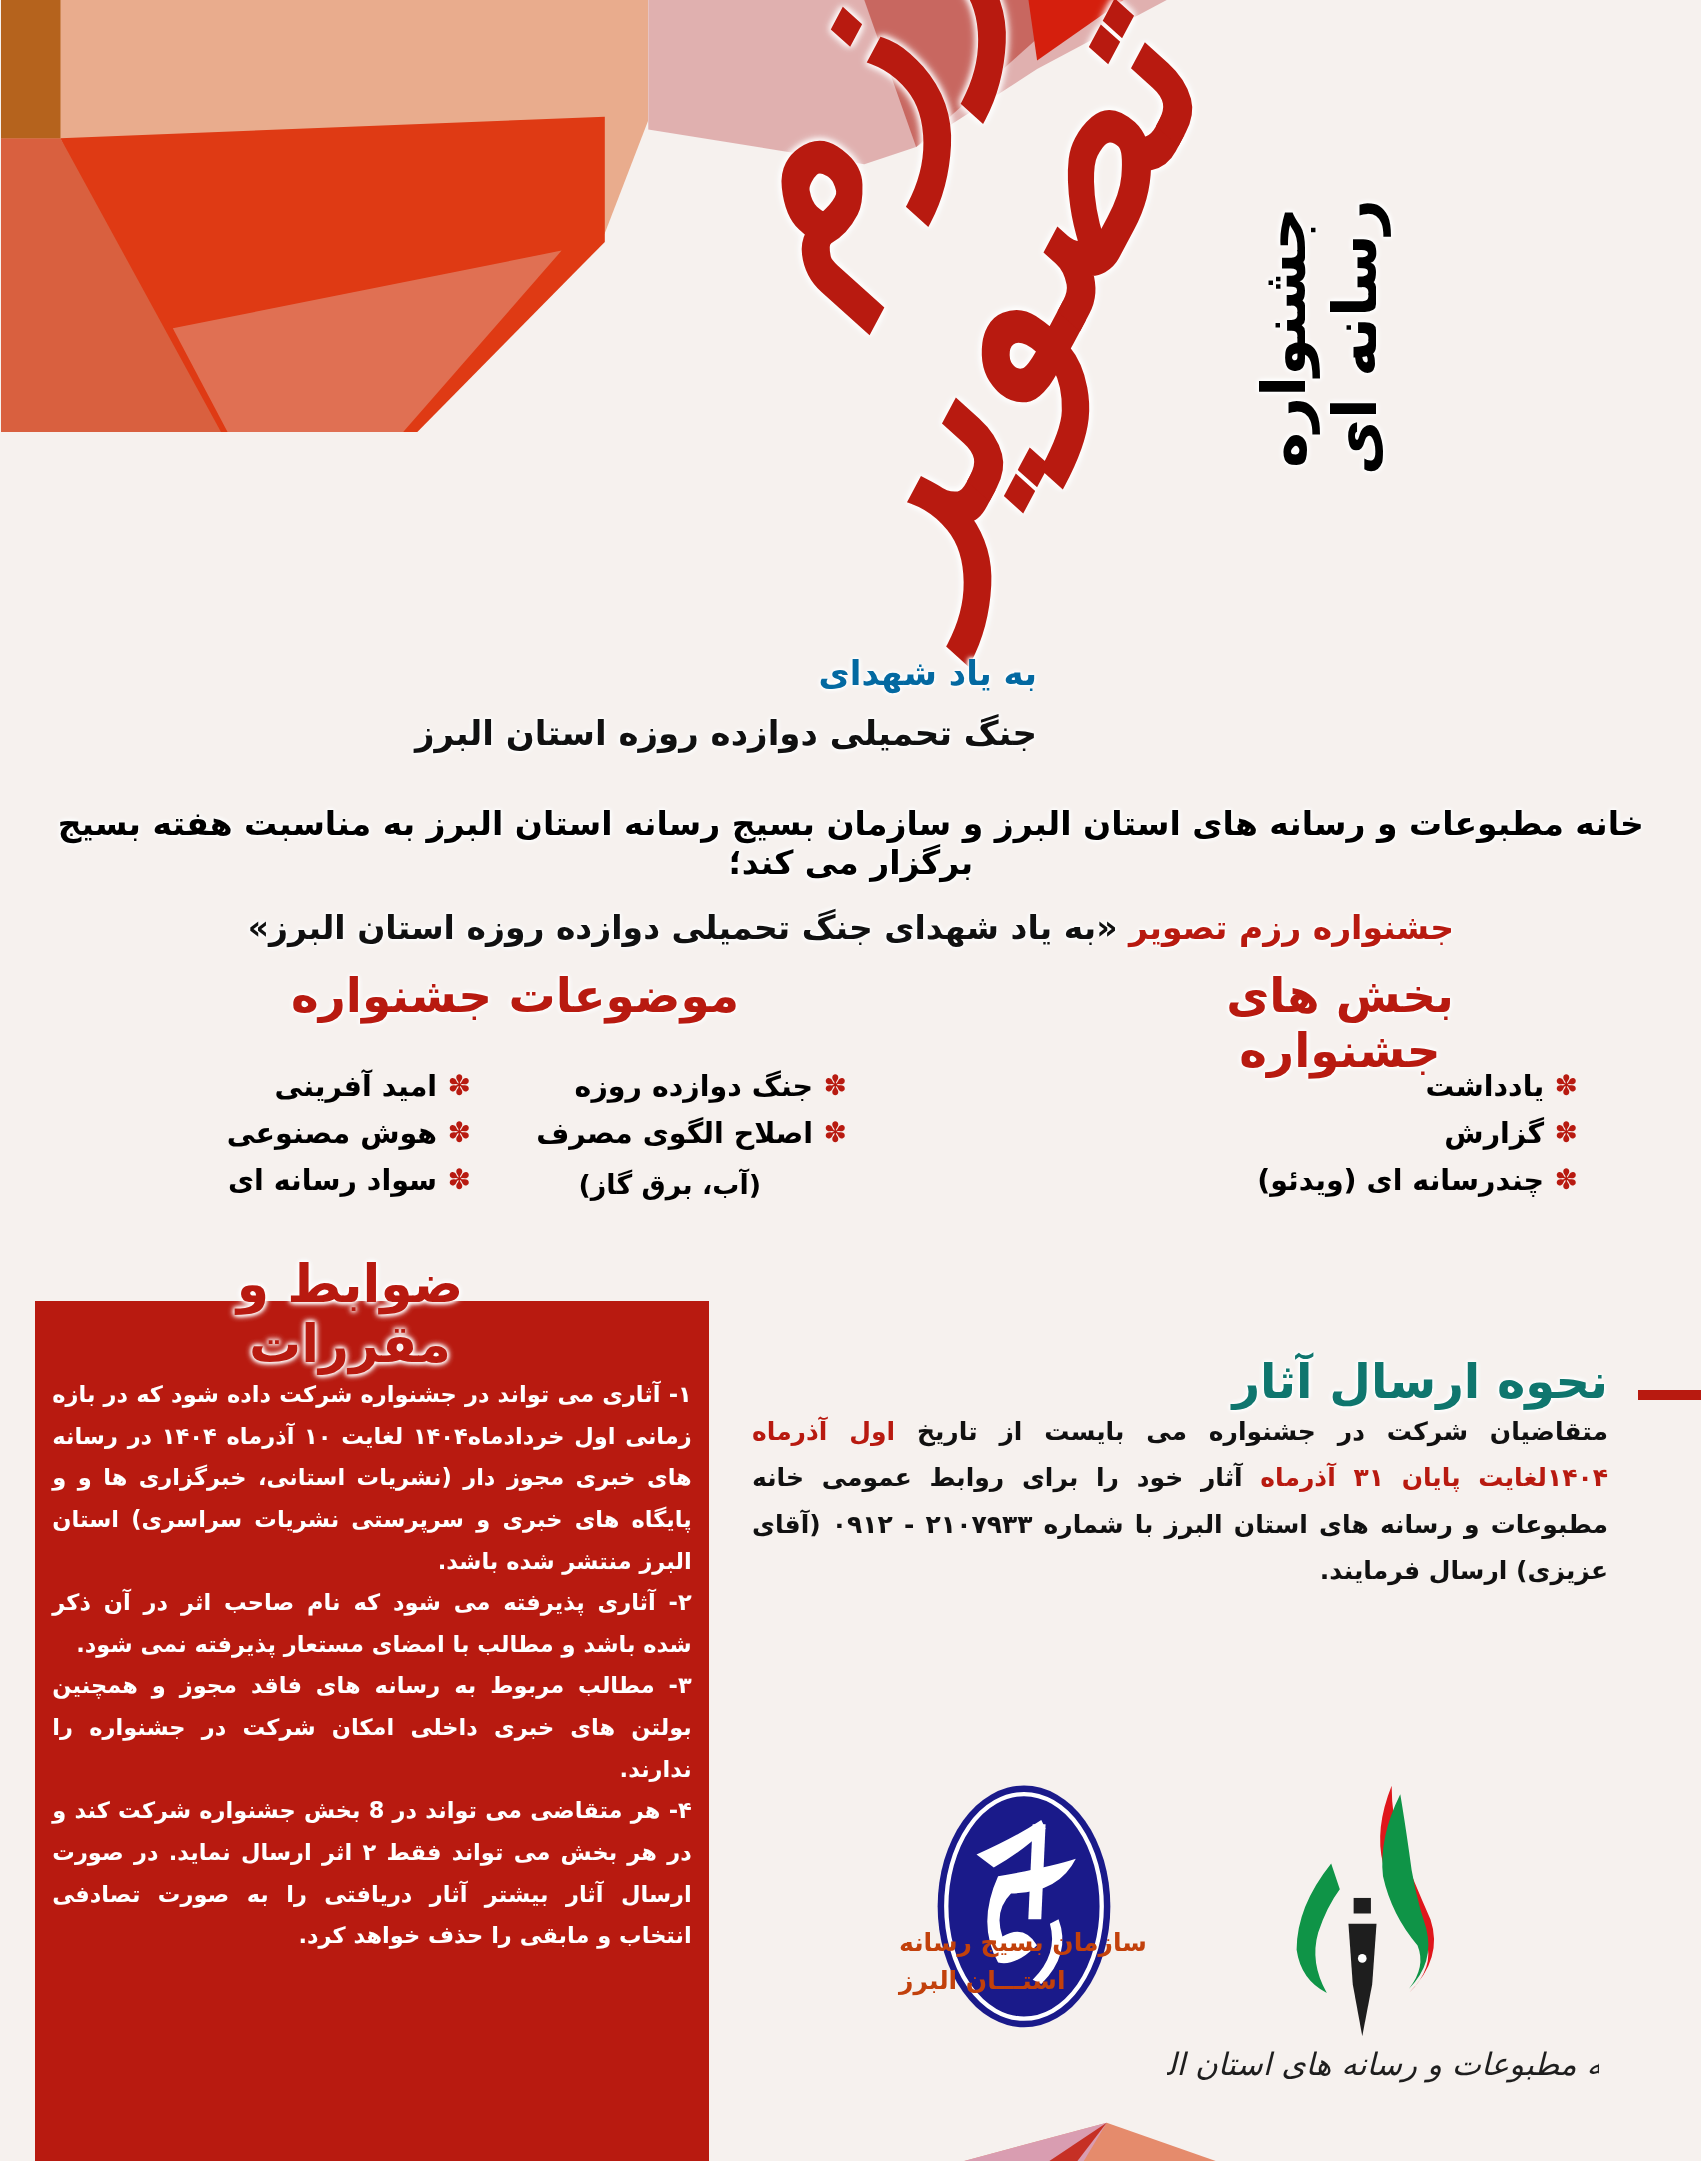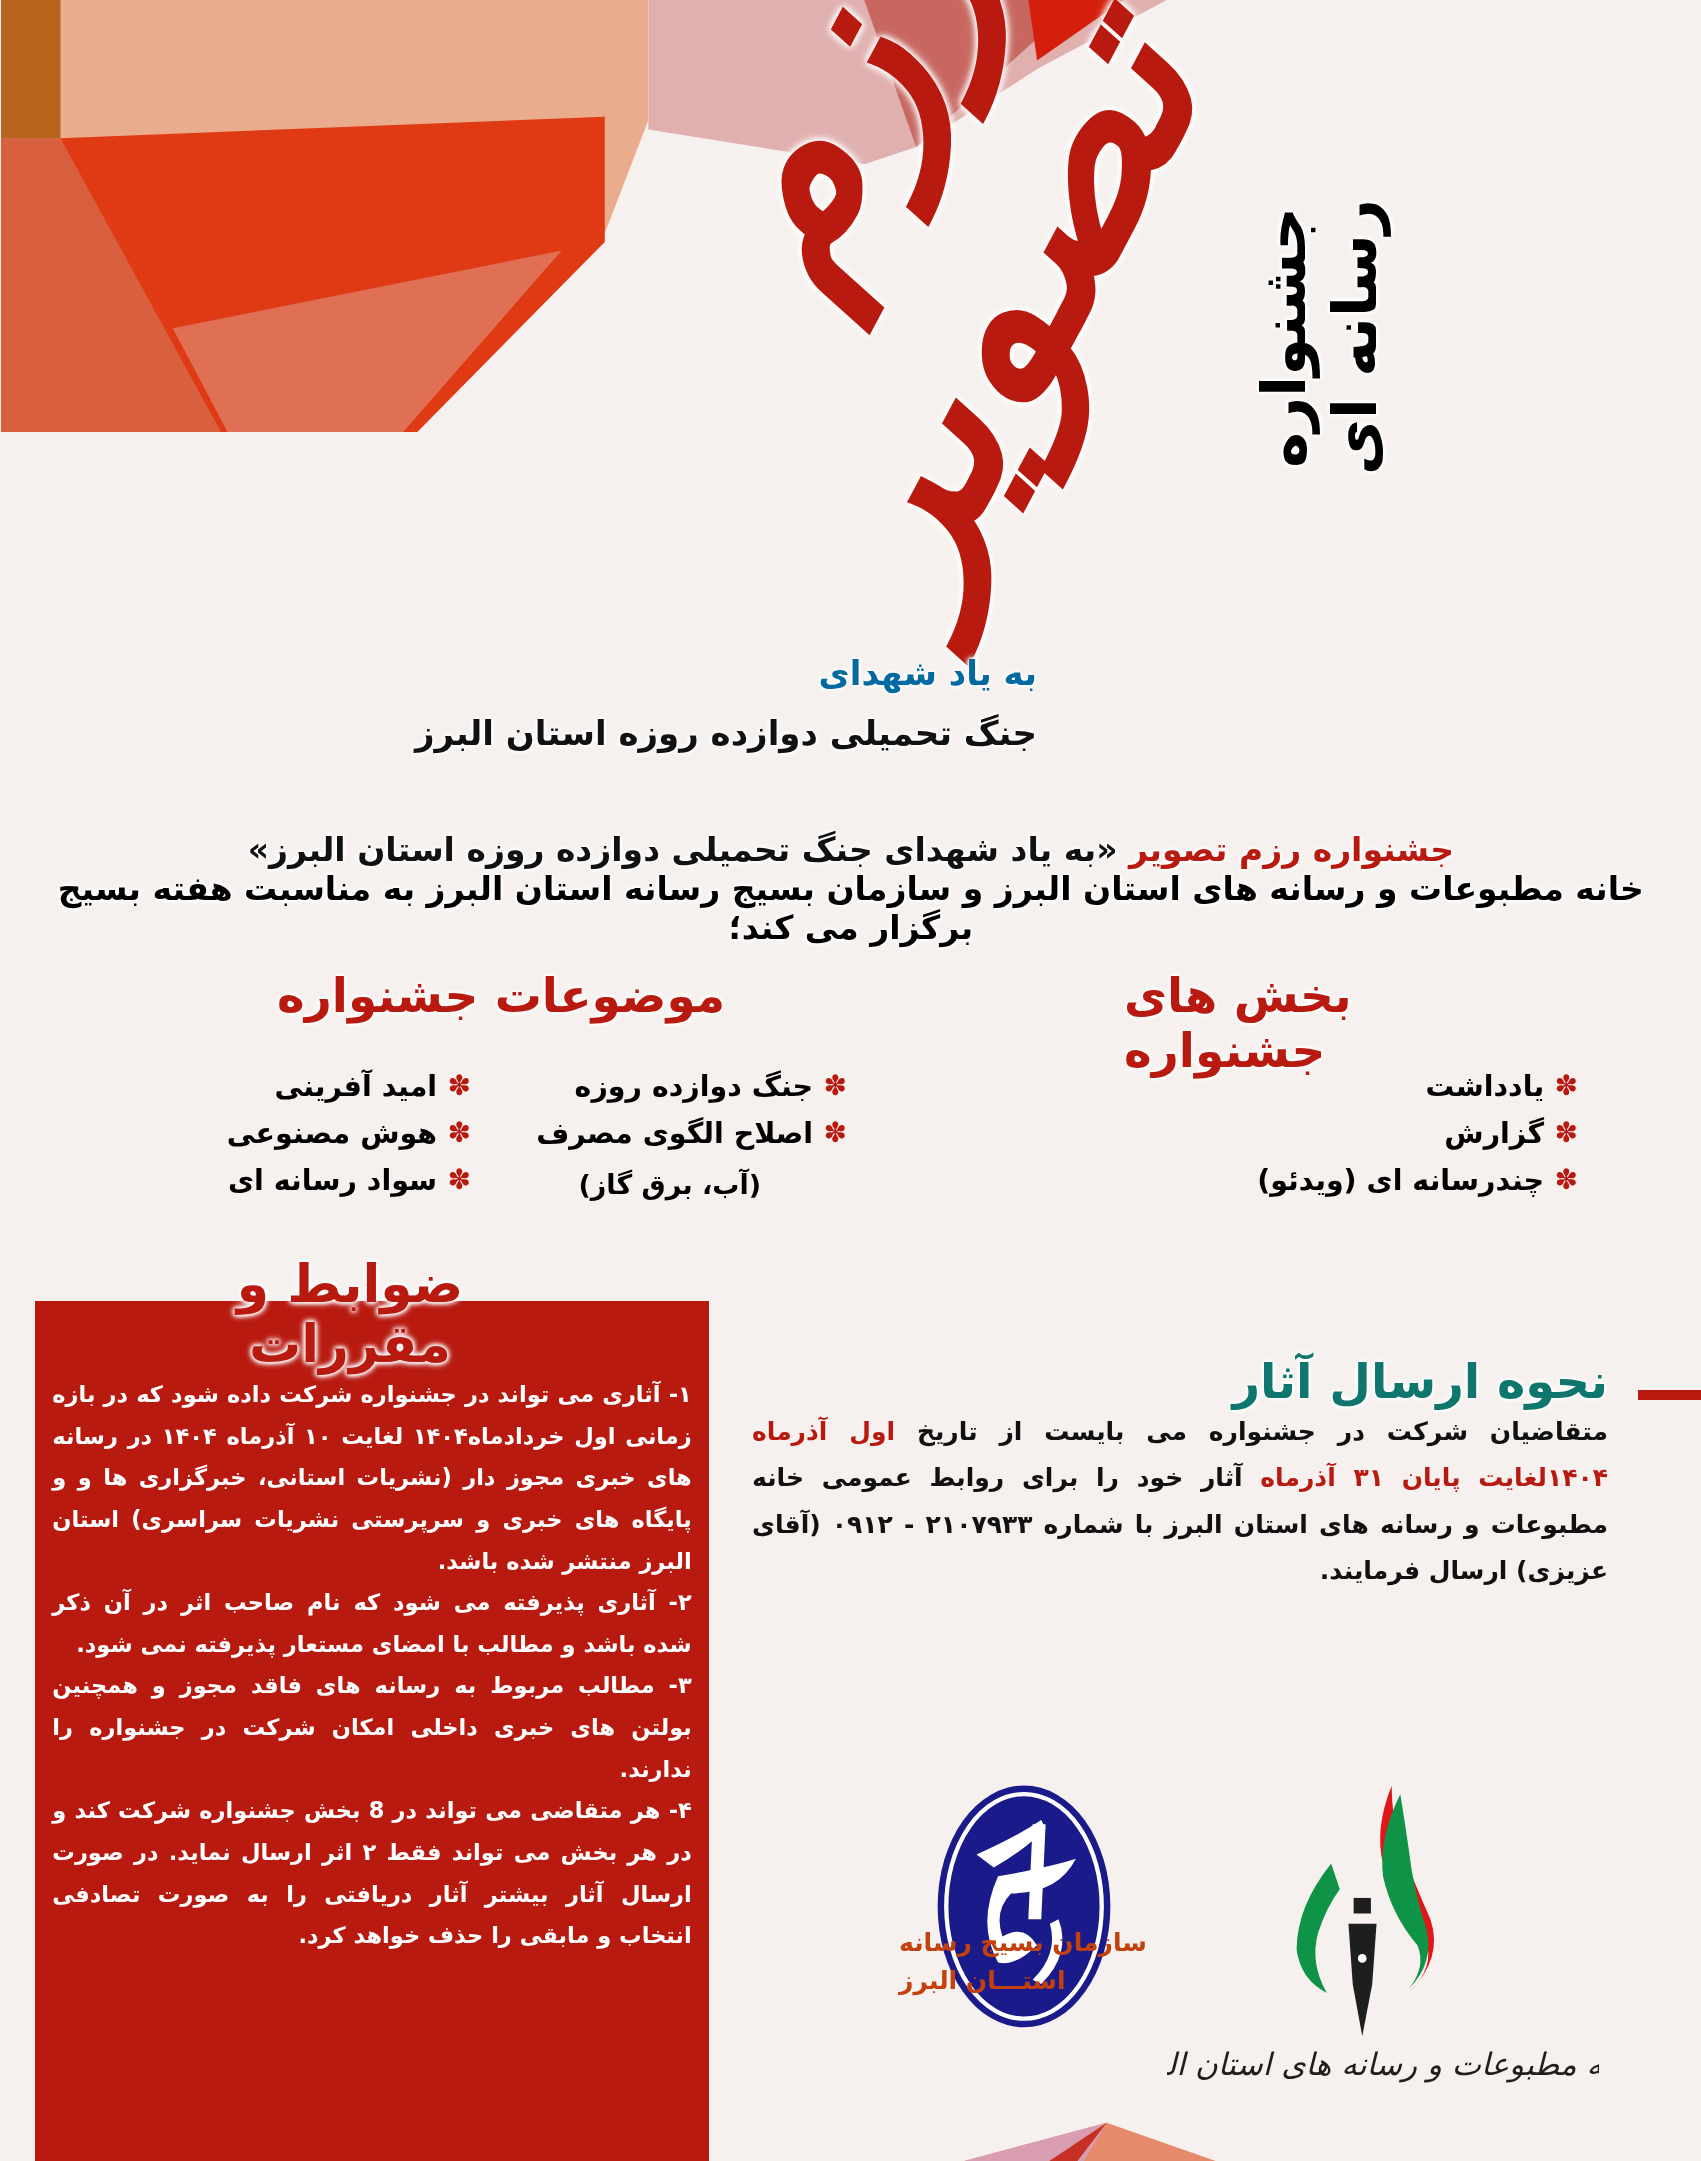--- a/index.html
+++ b/index.html
@@ -41,21 +41,21 @@
   #intro {
     position: absolute; left: 17.3px; top: 804px; width: 1667px; text-align: center;
   }
   #intro-line1 { font-size: 33px; font-weight: bold; color: #000; }
   #intro-line2 { font-size: 33px; font-weight: bold; margin-top: 26px; }
   #intro-line2 .red { color: #b81a10; }
 
   
   .section-heading {
     position: absolute; font-size: 47px; font-weight: bold; color: #b81a10;
-    text-align: left;
+    text-align: center;
   }
   .bullet-list { position: absolute; list-style: none; }
   .bullet-list li {
     font-size: 28.5px; font-weight: bold; color: #000; line-height: 1.65;
     display: flex; align-items: flex-start; gap: 10.4px;
   }
   .bullet {
     color: #b81a10; font-size: 28px; line-height: 1.65; flex: none;
   }
   .sub-note { display: block; font-size: 27px; line-height: 1.3; padding-right: 86px; }
@@ -126,25 +126,25 @@
   <polygon points="3000,560 3937,480 3937,712 3200,712" fill="#e0300c" opacity="0.9"></polygon>
   <polygon points="3800,600 3937,420 3937,712 3820,712" fill="#e06a44"></polygon>
 </svg>
 
 <div id="title-vertical" class="text-outline">جشنواره رسانه ای</div>
 <div id="title-main">رزم تصویر</div>
 <div id="title-sub1" class="text-outline">به یاد شهدای</div>
 <div id="title-sub2" class="text-outline">جنگ تحمیلی دوازده روزه استان البرز</div>
 
 <div id="intro">
+  <div id="intro-line1" class="text-outline">خانه مطبوعات و رسانه های استان البرز و سازمان بسیج رسانه استان البرز به مناسبت هفته بسیج برگزار می کند؛</div>
   <div id="intro-line2" class="text-outline">
     <span class="red">جشنواره رزم تصویر</span>
     <span>«به یاد شهدای جنگ تحمیلی دوازده روزه استان البرز»</span>
   </div>
-  <div id="intro-line1" class="text-outline">خانه مطبوعات و رسانه های استان البرز و سازمان بسیج رسانه استان البرز به مناسبت هفته بسیج برگزار می کند؛</div>
 </div>
 
 <div class="section-heading text-outline" style="left:1124px;top:968px;width:432px;">بخش های جشنواره</div>
 <ul class="bullet-list" style="left:1167px;top:1063px;width:411px;">
   <li>
     <span class="bullet">✽</span>
     <span>یادداشت</span>
   </li>
   <li>
     <span class="bullet">✽</span>

